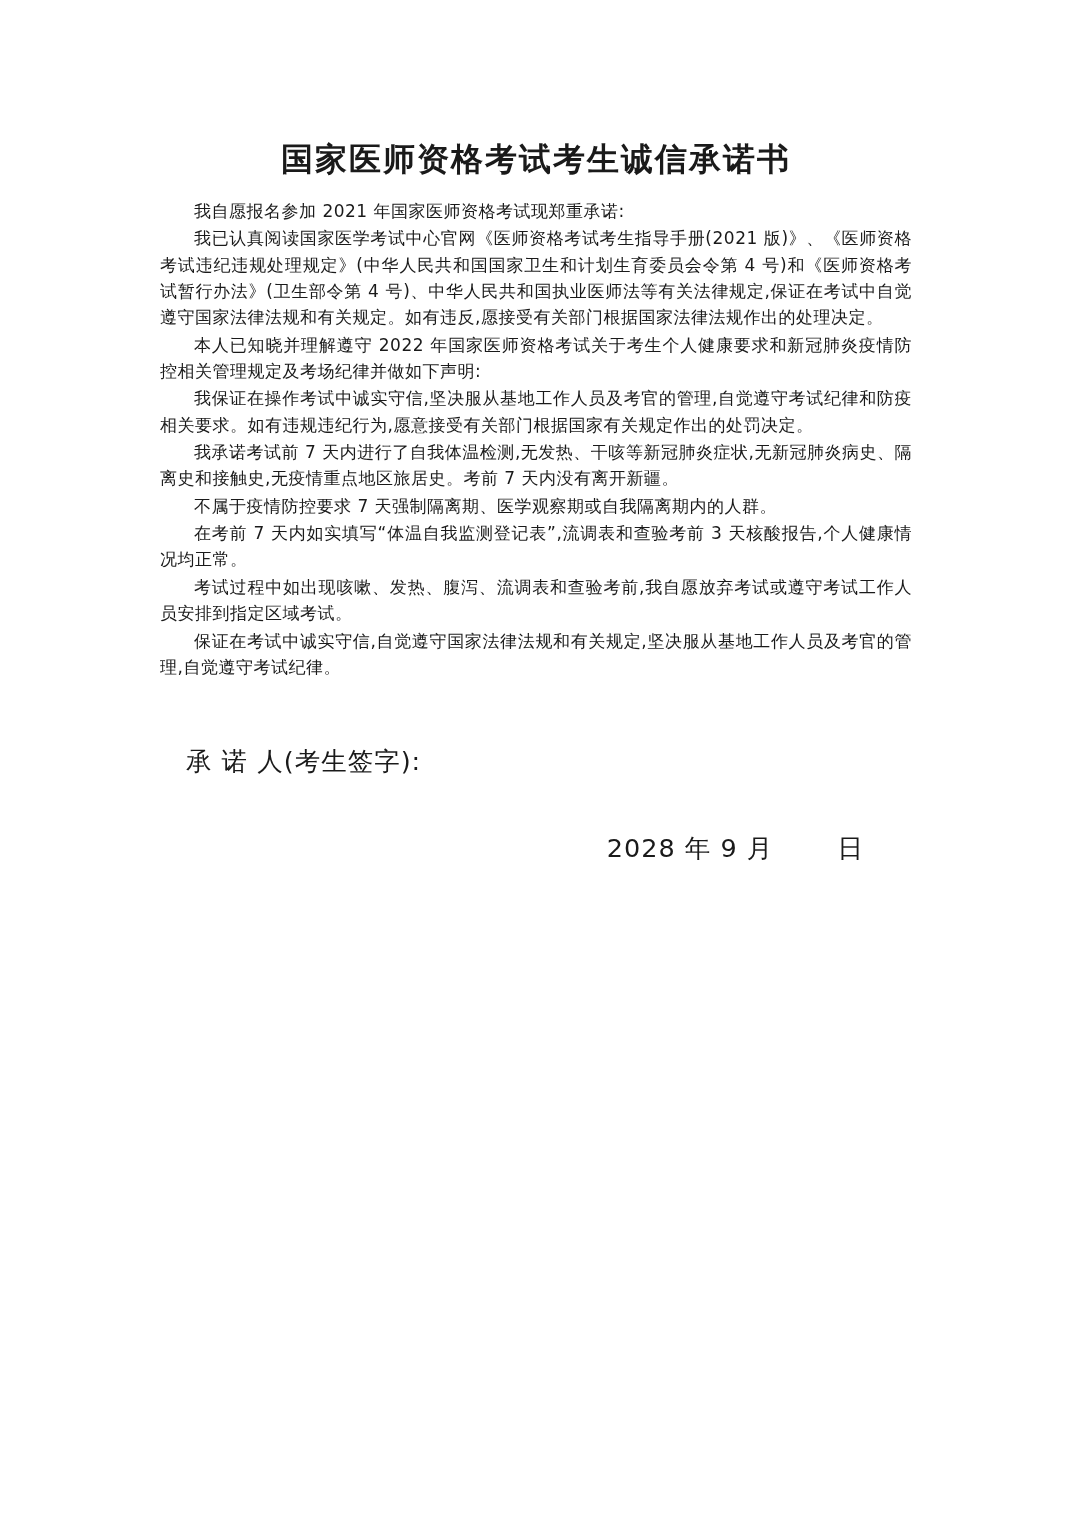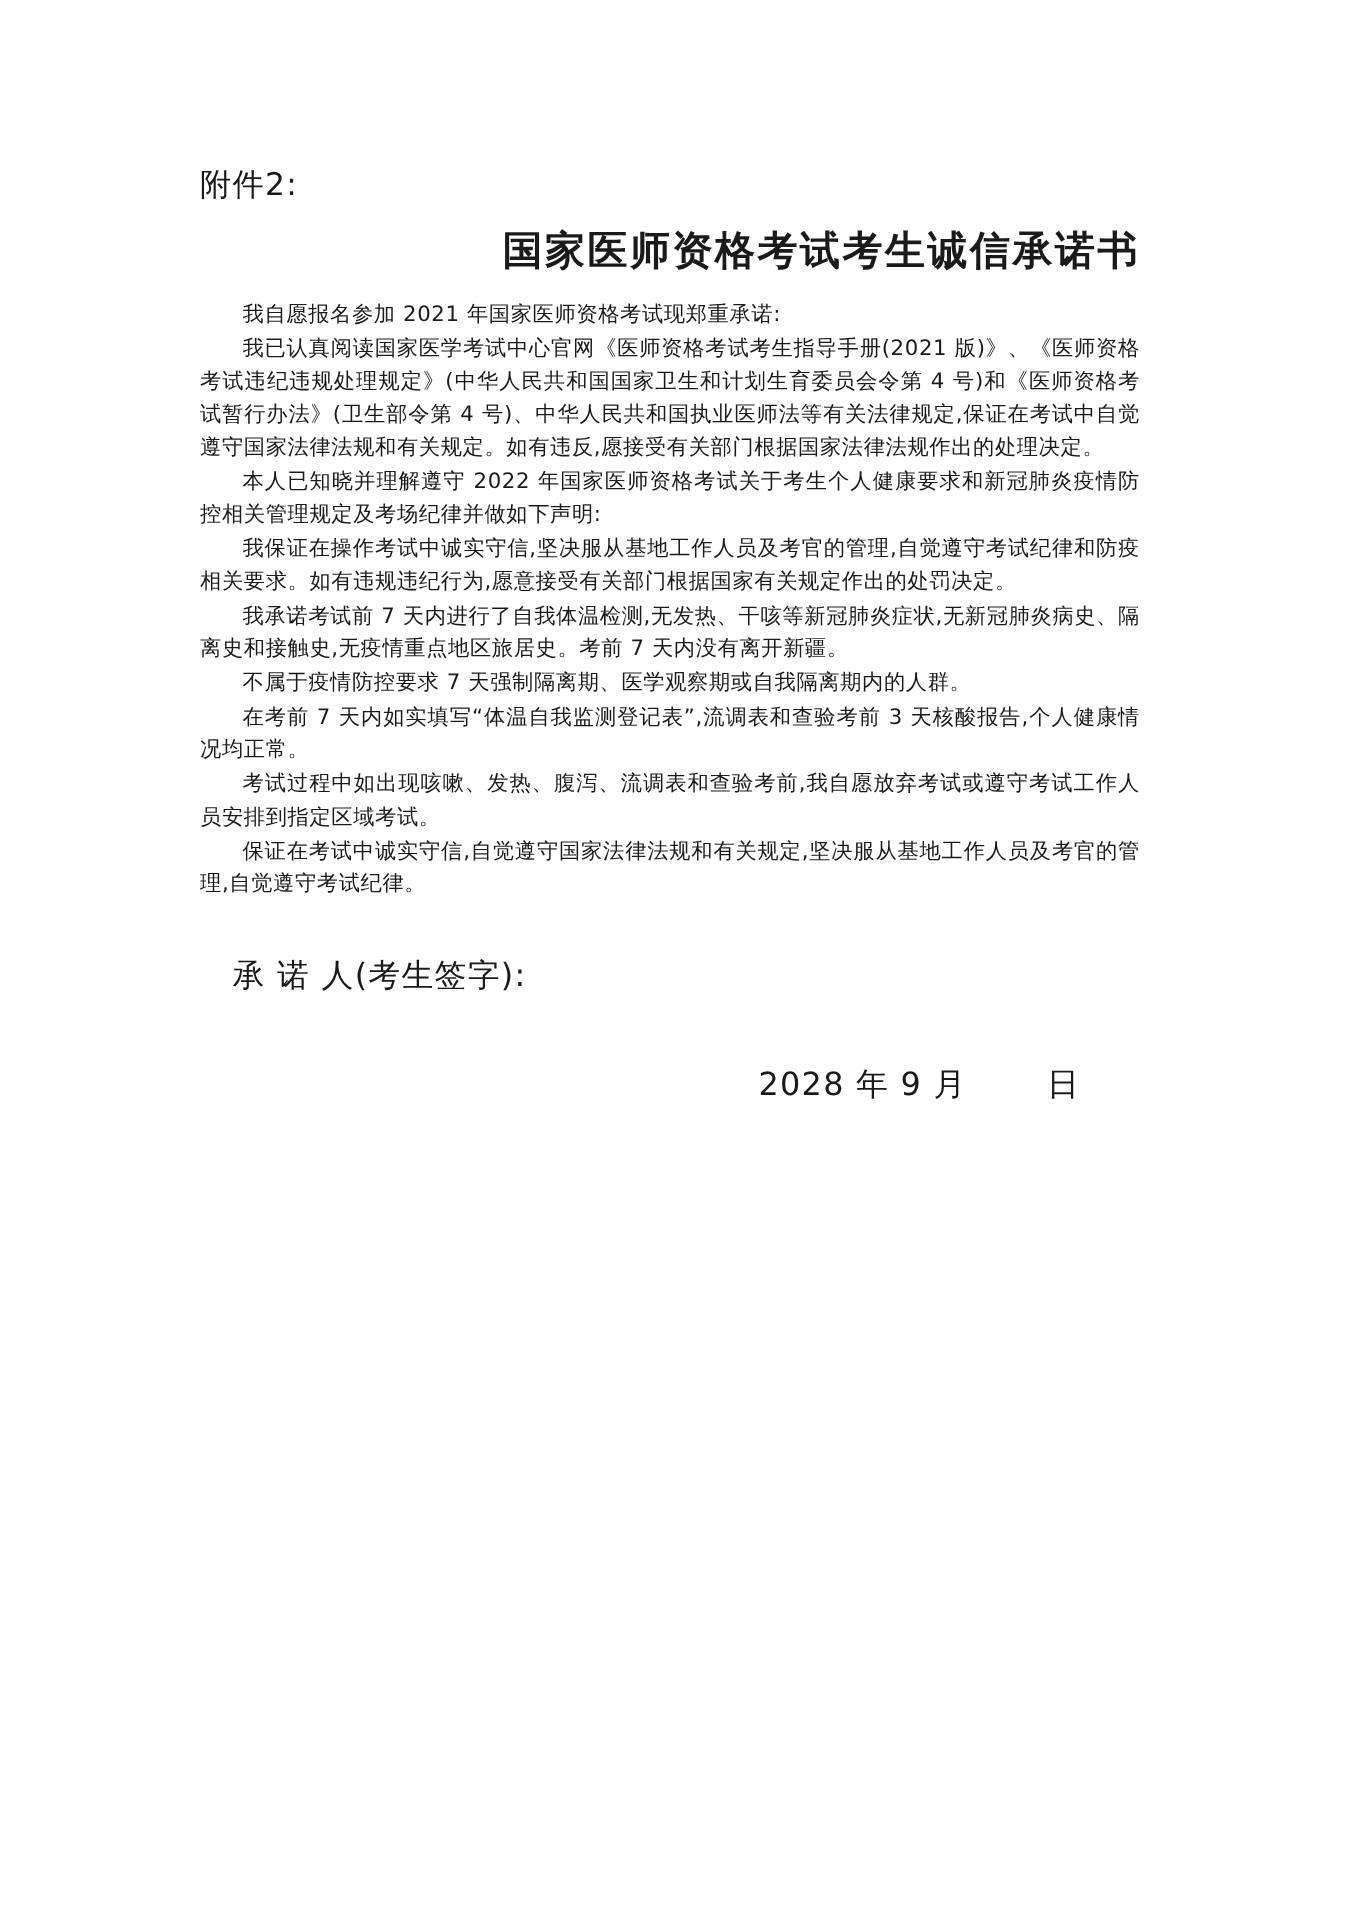--- a/index.html
+++ b/index.html
@@ -29,40 +29,40 @@
     width: 752px;
   }
   .attachment-label {
     font-size: 25px;
     letter-spacing: 1px;
     line-height: 1.3;
     margin: 0 0 14px 0;
     font-family: "DejaVu Sans", "Liberation Sans", sans-serif;
   }
   .doc-title {
-    text-align: right;
+    text-align: center;
     font-size: 32px;
     font-weight: bold;
     letter-spacing: 2px;
     margin: 6px 0 16px 0;
     font-family: Liberation Mono, monospace;
   }
   .para {
     font-size: 17px;
     line-height: 1.55;
     text-align: justify;
     text-justify: inter-ideograph;
     margin: 0 0 1px 0;
     text-indent: 2em;
     letter-spacing: 0.5px;
     word-break: break-all;
   }
   .signature-row {
     display: flex;
-    margin-top: 42px;
+    margin-top: 64px;
     font-size: 25.5px;
     letter-spacing: 1px;
   }
   .sig-left {
     width: 430px;
     padding-left: 26px;
     box-sizing: border-box;
   }
   .sig-right {
     flex: 1;
@@ -78,21 +78,20 @@
     display: inline-block;
     width: 46px;
   }
 </style>
 </head>
 <body>
 
 <div class="page">
   <div class="content">
 
-    <div class="attachment-label">附件2:</div>
 
     <div class="doc-title">国家医师资格考试考生诚信承诺书</div>
 
     <p class="para">我自愿报名参加 2021 年国家医师资格考试现郑重承诺:</p>
     <p class="para">我已认真阅读国家医学考试中心官网《医师资格考试考生指导手册(2021 版)》、《医师资格考试违纪违规处理规定》(中华人民共和国国家卫生和计划生育委员会令第 4 号)和《医师资格考试暂行办法》(卫生部令第 4 号)、中华人民共和国执业医师法等有关法律规定,保证在考试中自觉遵守国家法律法规和有关规定。如有违反,愿接受有关部门根据国家法律法规作出的处理决定。</p>
     <p class="para">本人已知晓并理解遵守 2022 年国家医师资格考试关于考生个人健康要求和新冠肺炎疫情防控相关管理规定及考场纪律并做如下声明:</p>
     <p class="para">我保证在操作考试中诚实守信,坚决服从基地工作人员及考官的管理,自觉遵守考试纪律和防疫相关要求。如有违规违纪行为,愿意接受有关部门根据国家有关规定作出的处罚决定。</p>
     <p class="para">我承诺考试前 7 天内进行了自我体温检测,无发热、干咳等新冠肺炎症状,无新冠肺炎病史、隔离史和接触史,无疫情重点地区旅居史。考前 7 天内没有离开新疆。</p>
     <p class="para">不属于疫情防控要求 7 天强制隔离期、医学观察期或自我隔离期内的人群。</p>
     <p class="para">在考前 7 天内如实填写“体温自我监测登记表”,流调表和查验考前 3 天核酸报告,个人健康情况均正常。</p>

